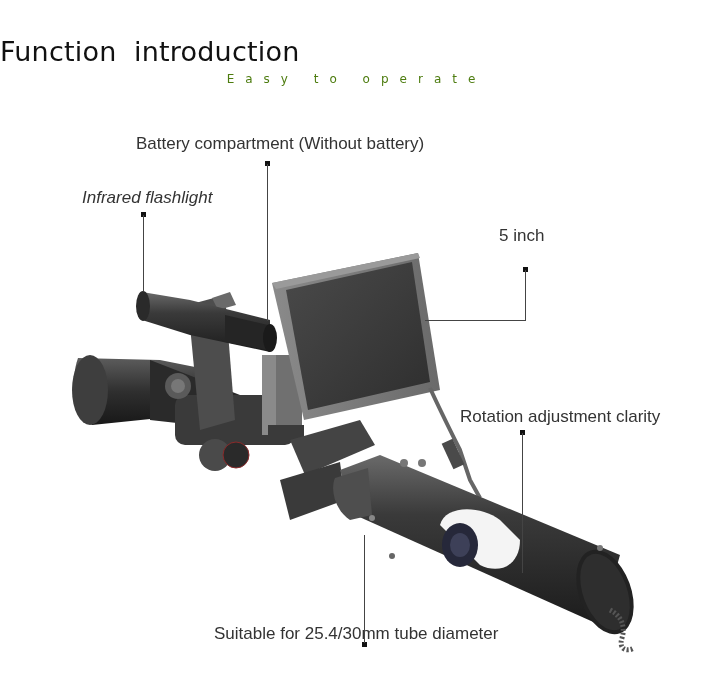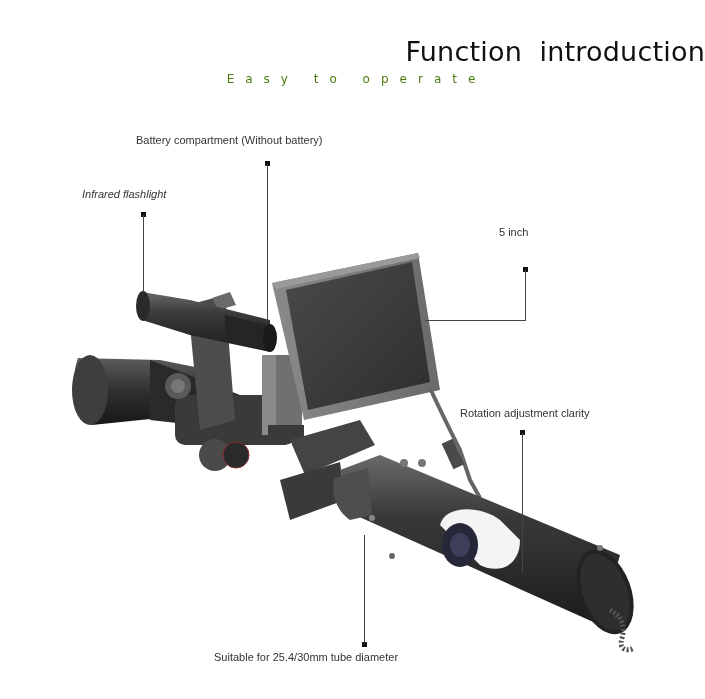--- a/index.html
+++ b/index.html
@@ -1,19 +1,19 @@
 <!DOCTYPE html>
 <html><head>
   <meta charset="utf-8">
   <style>
     html, body { margin: 0; padding: 0; background: #ffffff; }
     body { width: 705px; height: 699px; position: relative; overflow: hidden; font-family: "Liberation Sans", sans-serif; }
-    .title { position: absolute; top: 36px; left: 0; width: 705px; text-align: right; font-family: "DejaVu Sans", sans-serif; font-size: 27px; color: #111; letter-spacing: 0.2px; }
+    .title { position: absolute; top: 36px; left: 0; width: 705px; text-align: left; font-family: "DejaVu Sans", sans-serif; font-size: 27px; color: #111; letter-spacing: 0.2px; }
     .subtitle { position: absolute; top: 72px; left: 0; width: 705px; text-align: center; font-family: "DejaVu Sans", sans-serif; font-size: 12px; color: #4d7c0f; letter-spacing: 11px; padding-left: 8px; box-sizing: border-box; }
-    .label { position: absolute; font-size: 11px; color: #333; white-space: nowrap; }
+    .label { position: absolute; font-size: 17px; color: #333; white-space: nowrap; }
     .marker { position: absolute; width: 5px; height: 5px; background: #111; }
     .vline { position: absolute; width: 1px; background: #444; }
     .hline { position: absolute; height: 1px; background: #444; }
     svg.product { position: absolute; left: 0; top: 0; }
   </style>
 </head>
 <body>
 
 <div class="title" style="white-space:pre;">Function  introduction</div>
 <div class="subtitle">Easy to operate</div>
@@ -109,15 +109,15 @@
 
 <div class="label" style="left:499px; top:226px;">5 inch</div>
 <div class="marker" style="left:523px; top:267px;"></div>
 <div class="vline" style="left:525px; top:270px; height:50px;"></div>
 <div class="hline" style="left:425px; top:320px; width:101px;"></div>
 
 <div class="label" style="left:460px; top:407px;">Rotation adjustment clarity</div>
 <div class="marker" style="left:520px; top:430px;"></div>
 <div class="vline" style="left:522px; top:433px; height:140px;"></div>
 
-<div class="label" style="left:214px; top:651px;">Suitable for 25.4/30mm tube diameter</div>
+<div class="label" style="left:214px; top:624px;">Suitable for 25.4/30mm tube diameter</div>
 <div class="marker" style="left:362px; top:642px;"></div>
 <div class="vline" style="left:364px; top:535px; height:108px;"></div>
 
 </body></html>

